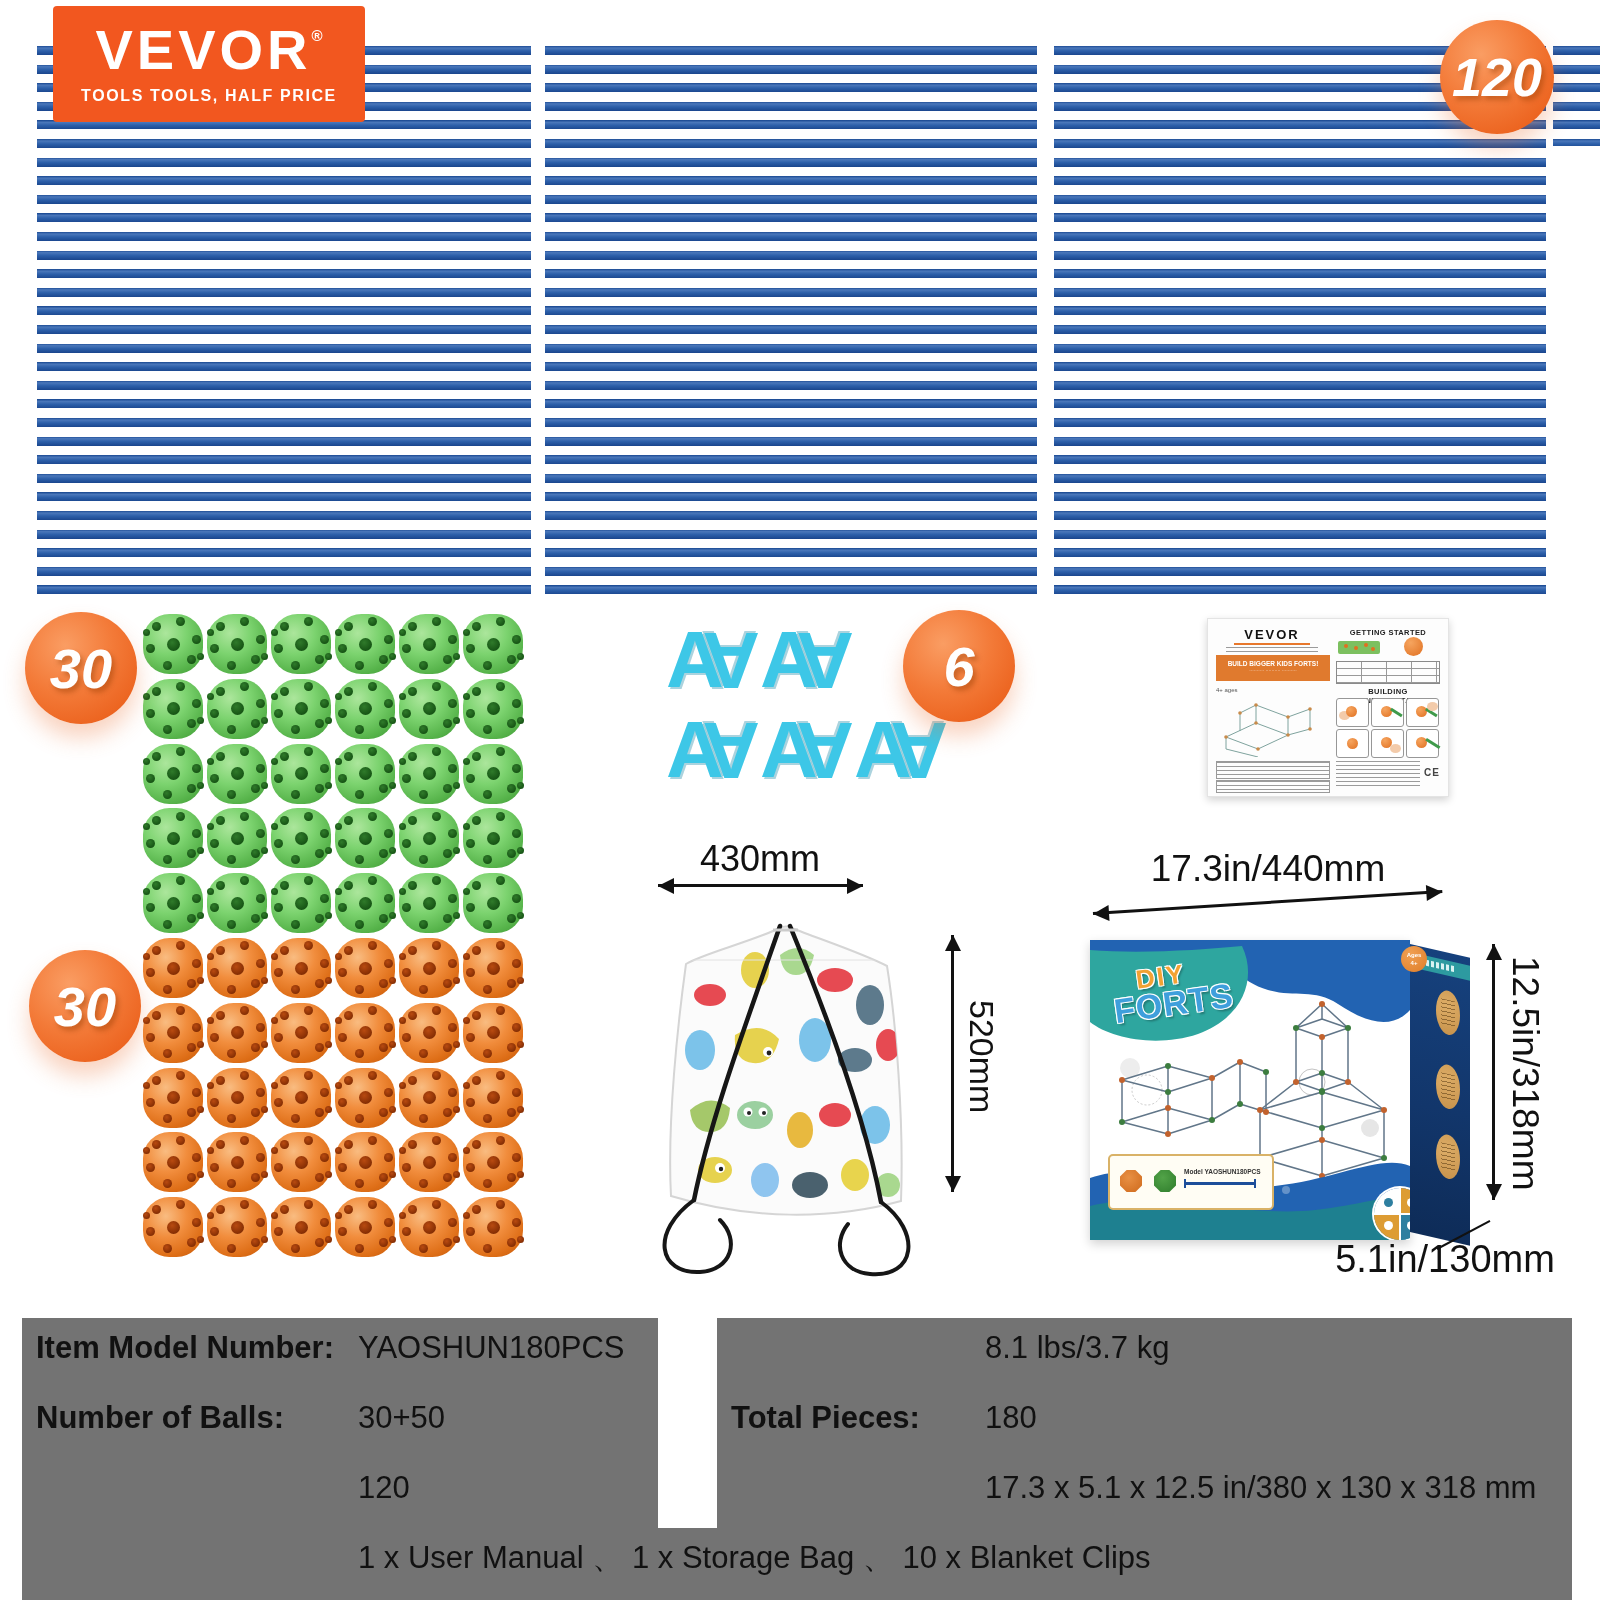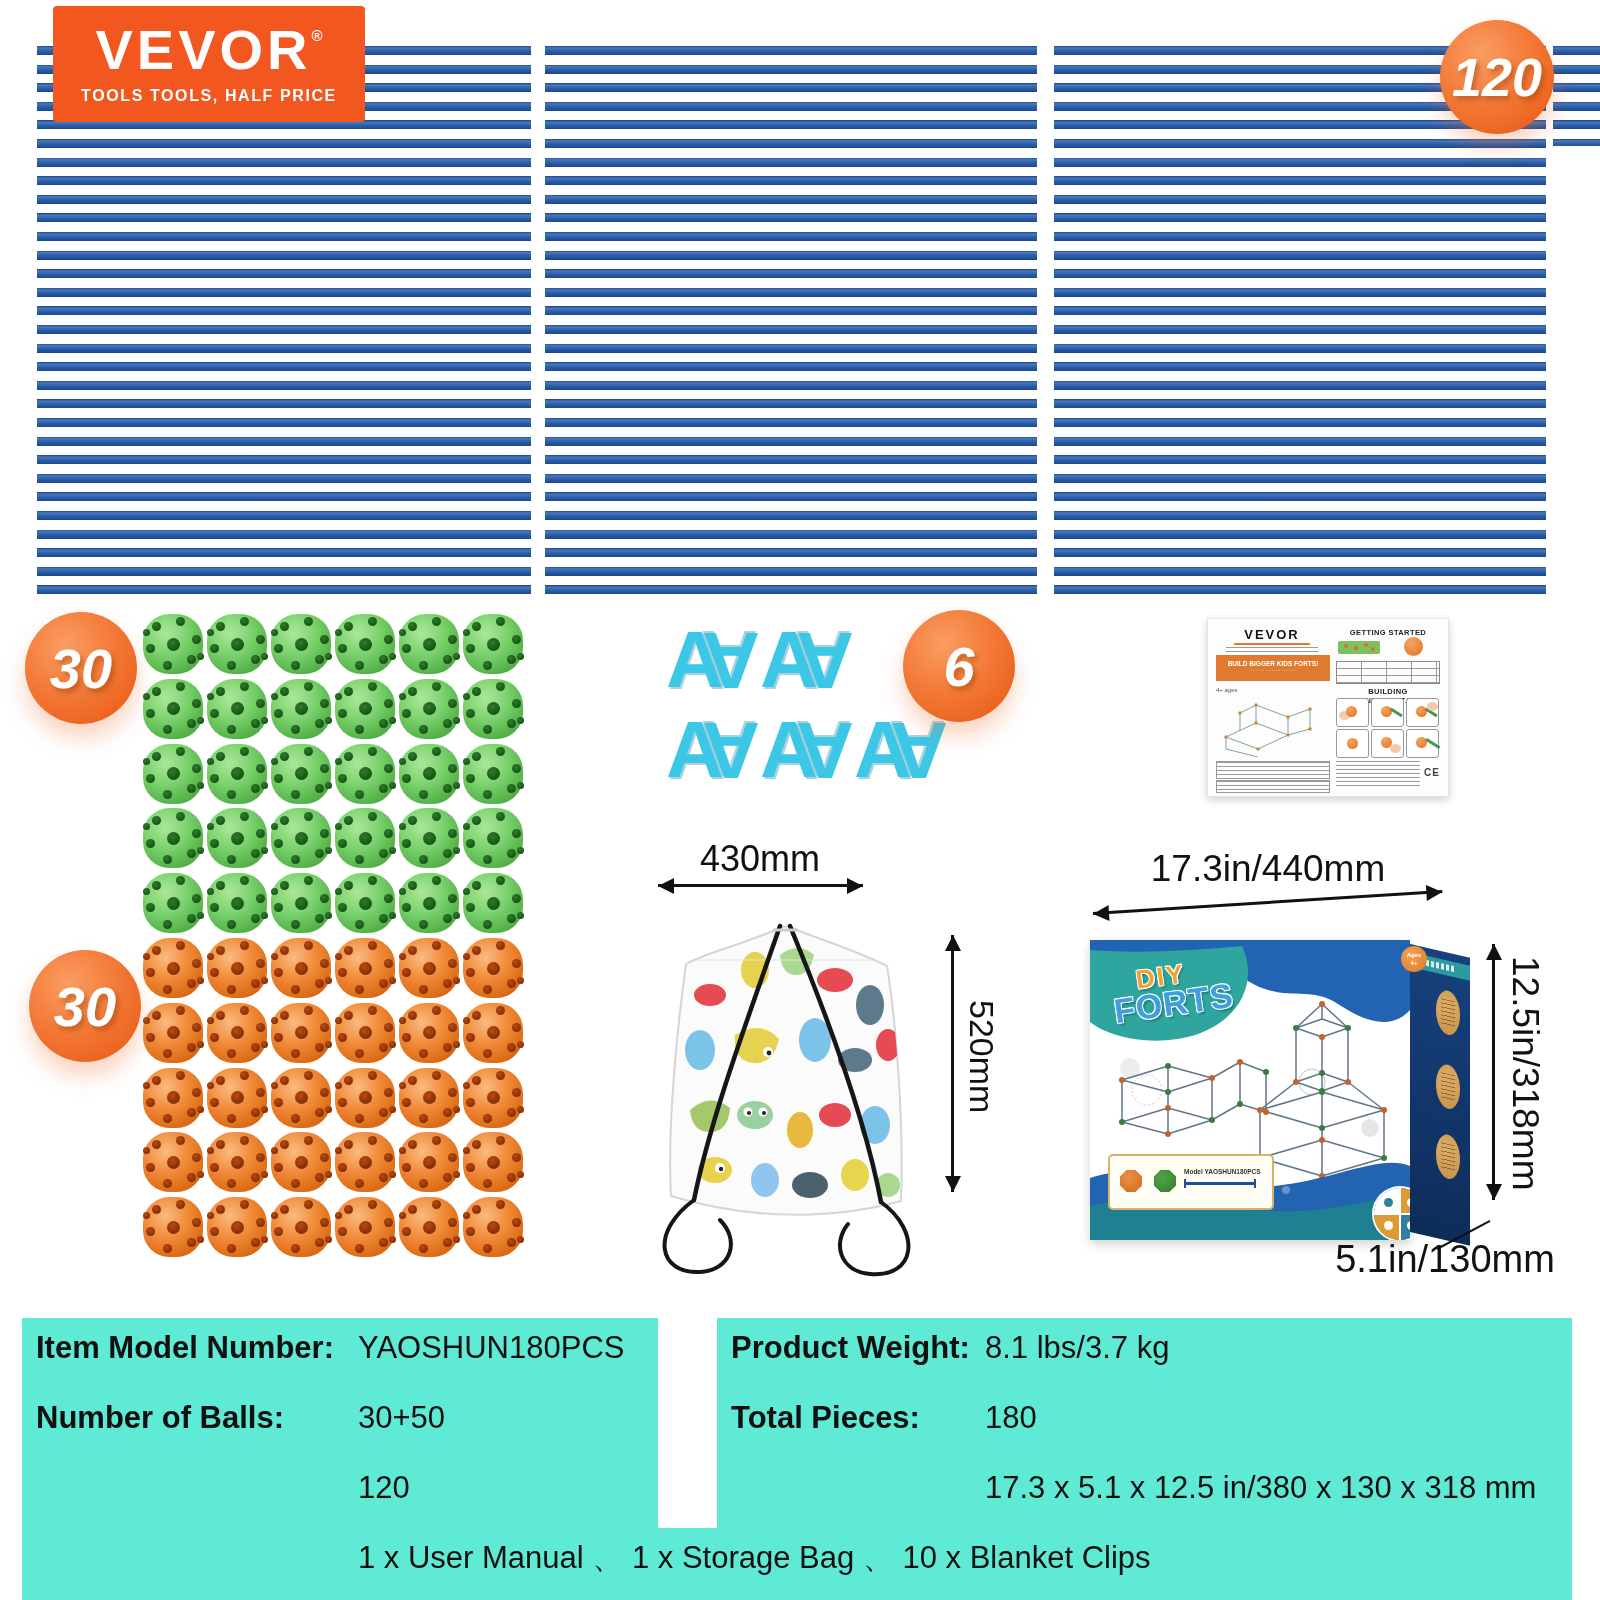--- a/index.html
+++ b/index.html
@@ -121,21 +121,21 @@
   .box-bar::before,.box-bar::after{content:"";position:absolute;top:-3px;width:2px;height:9px;background:#1d4e9a;}
   .box-bar::before{left:0;} .box-bar::after{right:0;}
   .pie{position:absolute;left:284px;top:248px;width:52px;height:52px;border-radius:50%;z-index:5;
     background:conic-gradient(#dd9c33 0 90deg,#2e7fa0 90deg 180deg,#dd9c33 180deg 270deg,#ffffff 270deg 360deg);
     box-shadow:0 0 0 2px #fff;}
   .pie::before{content:"";position:absolute;left:50%;top:0;width:2px;height:100%;background:#fff;transform:translateX(-50%);}
   .pie::after{content:"";position:absolute;top:50%;left:0;height:2px;width:100%;background:#fff;transform:translateY(-50%);}
   .pie i{position:absolute;width:9px;height:9px;border-radius:50%;z-index:2;}
 
   
-  .spec-row{position:absolute;height:72px;background:#5eead4;z-index:2;text-decoration:underline;}
+  .spec-row{position:absolute;height:72px;background:#737373;z-index:2;text-decoration:underline;}
   .spec-label{position:absolute;left:14px;top:0;line-height:60px;font-weight:bold;font-size:31px;color:#111;}
   .spec-value{position:absolute;top:0;line-height:60px;font-size:31px;color:#111;}
 </style>
 </head>
 <body>
 
 <div class="rod-col" style="left:37px;width:494px;"></div>
 <div class="rod-col" style="left:545px;width:492px;"></div>
 <div class="rod-col" style="left:1054px;width:492px;"></div>
 <div class="rod-col" style="left:1553px;width:47px;height:100px;"></div>
@@ -1048,21 +1048,20 @@
   <span class="spec-value" style="left:336px;">YAOSHUN180PCS</span>
 </div>
 <div class="spec-row" style="left:22px;top:1388px;width:636px;">
   <span class="spec-label">Number of Balls:</span>
   <span class="spec-value" style="left:336px;">30+50</span>
 </div>
 <div class="spec-row" style="left:22px;top:1458px;width:636px;">
   <span class="spec-value" style="left:336px;">120</span>
 </div>
 <div class="spec-row" style="left:717px;top:1318px;width:855px;">
-  <span class="spec-label">Product Weight:</span>
   <span class="spec-value" style="left:268px;">8.1 lbs/3.7 kg</span>
 </div>
 <div class="spec-row" style="left:717px;top:1388px;width:855px;">
   <span class="spec-label">Total Pieces:</span>
   <span class="spec-value" style="left:268px;">180</span>
 </div>
 <div class="spec-row" style="left:717px;top:1458px;width:855px;">
   <span class="spec-value" style="left:268px;">17.3 x 5.1 x 12.5 in/380 x 130 x 318 mm</span>
 </div>
 <div class="spec-row" style="left:22px;top:1528px;width:1550px;">

